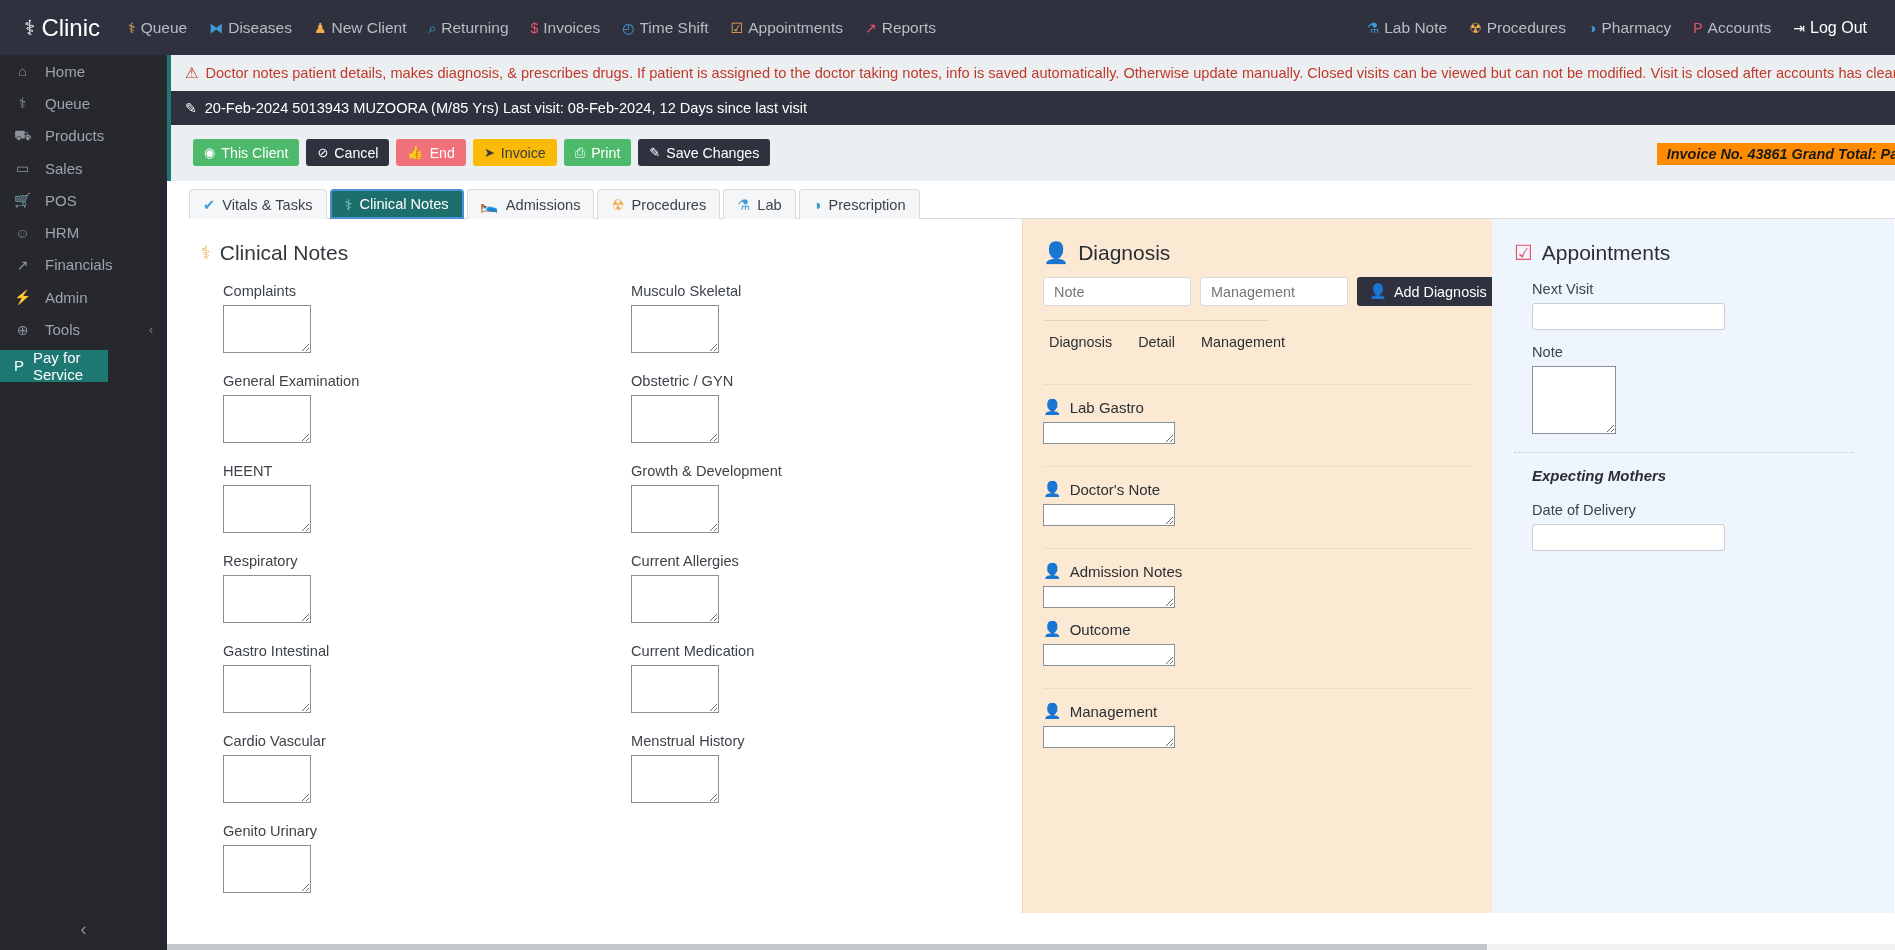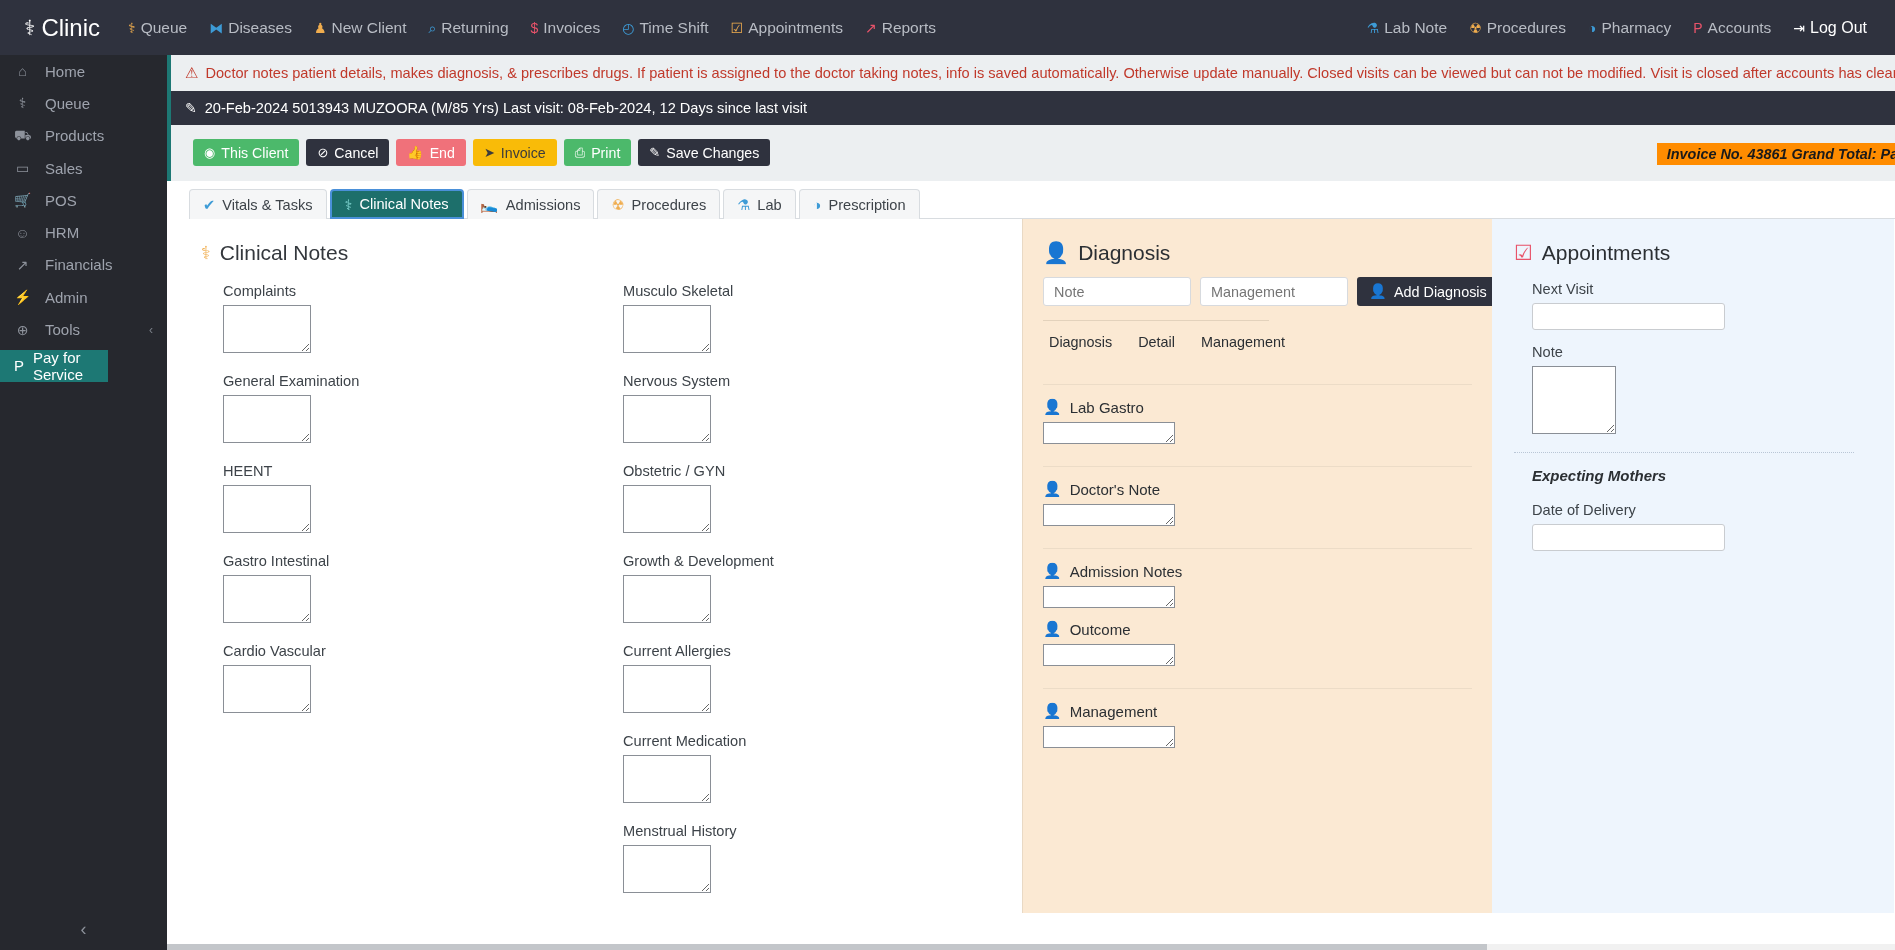--- a/index.html
+++ b/index.html
@@ -135,21 +135,21 @@
   
   .content { display: flex; align-items: stretch; min-height: 660px; }
 
   .col-notes { width: 855px; background: #ffffff; padding: 22px 0 0 22px; }
   .panel-title {
     display: flex; align-items: center; gap: 9px;
     font-size: 21px; color: #34383d; margin: 0 0 18px 12px;
   }
   .panel-title .ic { font-size: 18px; }
 
-  .fields-grid { display: flex; gap: 0; }
+  .fields-grid { display: flex; gap: 8px; }
   .fcol { width: 400px; }
   .field { margin: 0 0 16px 34px; }
   .field label {
     display: block; font-size: 14.6px; color: #3d4349; margin-bottom: 6px;
   }
   textarea.box {
     width: 88px; height: 48px;
     border: 1px solid #8a8f96; background: #ffffff;
     resize: both; outline: none; font-family: "Liberation Sans", sans-serif;
     font-size: 13px; padding: 3px;
@@ -416,26 +416,27 @@
       <div class="col-notes">
         <div class="panel-title">
           <span class="ic c-orange">⚕</span>
           <span>Clinical Notes</span>
         </div>
         <div class="fields-grid">
           <div class="fcol">
             <div class="field"><label>Complaints</label><textarea class="box" style=""></textarea></div>
             <div class="field"><label>General Examination</label><textarea class="box" style=""></textarea></div>
             <div class="field"><label>HEENT</label><textarea class="box" style=""></textarea></div>
+            <div class="field"><label>Respiratory</label><textarea class="box" style=""></textarea></div>
             <div class="field"><label>Gastro Intestinal</label><textarea class="box" style=""></textarea></div>
             <div class="field"><label>Cardio Vascular</label><textarea class="box" style=""></textarea></div>
+            <div class="field"><label>Genito Urinary</label><textarea class="box" style=""></textarea></div>
           </div>
           <div class="fcol">
             <div class="field"><label>Musculo Skeletal</label><textarea class="box" style=""></textarea></div>
-            <div class="field"><label>Nervous System</label><textarea class="box" style=""></textarea></div>
             <div class="field"><label>Obstetric / GYN</label><textarea class="box" style=""></textarea></div>
             <div class="field"><label>Growth &amp; Development</label><textarea class="box" style=""></textarea></div>
             <div class="field"><label>Current Allergies</label><textarea class="box" style=""></textarea></div>
             <div class="field"><label>Current Medication</label><textarea class="box" style=""></textarea></div>
             <div class="field"><label>Menstrual History</label><textarea class="box" style=""></textarea></div>
           </div>
         </div>
       </div>
 
       <div class="col-diag">

